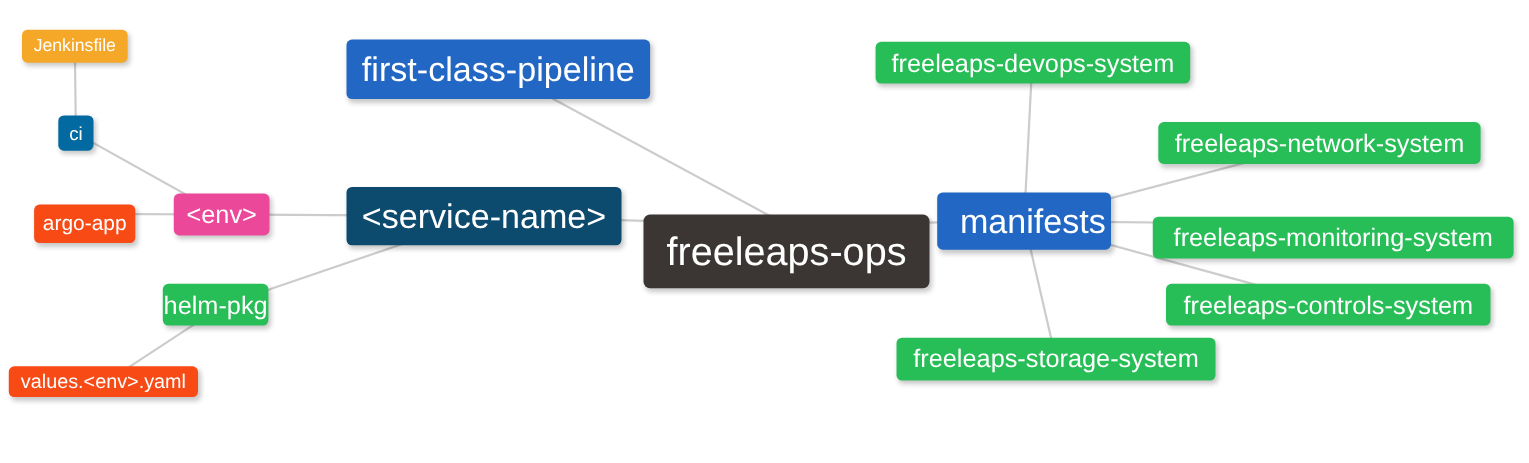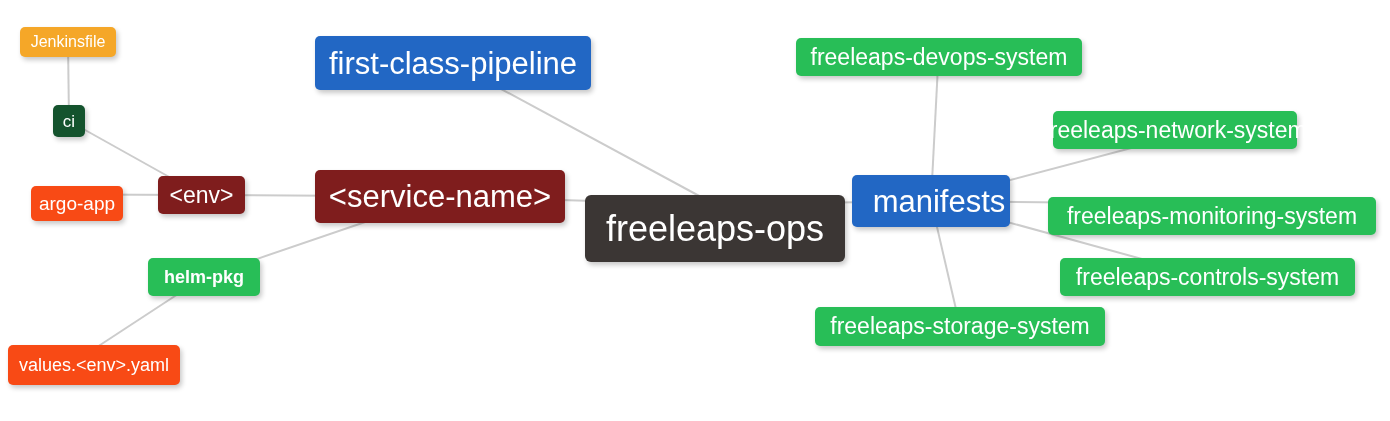--- a/index.html
+++ b/index.html
@@ -53,27 +53,27 @@
       <line x1="204" y1="277" x2="94" y2="349" stroke="#CCCCCC" stroke-width="2"></line>
       <line x1="931" y1="201" x2="939" y2="46" stroke="#CCCCCC" stroke-width="2"></line>
       <line x1="931" y1="201" x2="1199.5" y2="130" stroke="#CCCCCC" stroke-width="2"></line>
       <line x1="931" y1="201" x2="1212" y2="204" stroke="#CCCCCC" stroke-width="2"></line>
       <line x1="931" y1="201" x2="1207.5" y2="277" stroke="#CCCCCC" stroke-width="2"></line>
       <line x1="931" y1="201" x2="960" y2="326.5" stroke="#CCCCCC" stroke-width="2"></line>
     </svg>
   <div id="node-layer">
       <div class="node root" style="left: 585px; top: 171px; width: 260px; height: 67px; font-size: 36px; background: rgb(59, 54, 52); color: rgb(255, 255, 255);">freeleaps-ops</div>
       <div class="node branch" style="left: 315px; top: 36px; width: 276px; height: 54px; font-size: 31px; background: rgb(34, 103, 196); color: rgb(255, 255, 255);">first-class-pipeline</div>
-      <div class="node branch" style="left: 315px; top: 170px; width: 250px; height: 53px; font-size: 31px; background: #7f1d1d; color: rgb(255, 255, 255);">&lt;service-name&gt;</div>
+      <div class="node branch" style="left: 315px; top: 170px; width: 250px; height: 53px; font-size: 31px; background: #0c4a6e; color: rgb(255, 255, 255);">&lt;service-name&gt;</div>
       <div class="node branch" style="left: 852px; top: 175px; width: 158px; height: 52px; font-size: 31px; background: rgb(34, 103, 196); color: rgb(255, 255, 255); padding-left: 16px;">manifests</div>
-      <div class="node leaf" style="left: 158px; top: 176px; width: 87px; height: 38px; font-size: 23px; background: #7f1d1d; color: rgb(255, 255, 255);">&lt;env&gt;</div>
-      <div class="node leaf" style="left: 148px; top: 258px; width: 112px; height: 38px; font-size: 18px; background: rgb(40, 190, 87); color: rgb(255, 255, 255); font-weight: bold;">helm-pkg</div>
-      <div class="node subleaf" style="left: 53px; top: 105px; width: 32px; height: 32px; font-size: 17px; background: #14532d; color: rgb(255, 255, 255);">ci</div>
+      <div class="node leaf" style="left: 158px; top: 176px; width: 87px; height: 38px; font-size: 23px; background: #ec4899; color: rgb(255, 255, 255);">&lt;env&gt;</div>
+      <div class="node leaf" style="left: 148px; top: 258px; width: 96px; height: 38px; font-size: 23px; background: rgb(40, 190, 87); color: rgb(255, 255, 255);">helm-pkg</div>
+      <div class="node subleaf" style="left: 53px; top: 105px; width: 32px; height: 32px; font-size: 17px; background: #0369a1; color: rgb(255, 255, 255);">ci</div>
       <div class="node subleaf" style="left: 31px; top: 186px; width: 92px; height: 35px; font-size: 19px; background: rgb(248, 74, 21); color: rgb(255, 255, 255);">argo-app</div>
-      <div class="node subleaf" style="left: 8px; top: 333px; width: 172px; height: 40px; font-size: 18px; background: rgb(248, 74, 21); color: rgb(255, 255, 255); margin-top: 12px;">values.&lt;env&gt;.yaml</div>
+      <div class="node subleaf" style="left: 8px; top: 333px; width: 172px; height: 28px; font-size: 18px; background: rgb(248, 74, 21); color: rgb(255, 255, 255);">values.&lt;env&gt;.yaml</div>
       <div class="node subleaf" style="left: 20px; top: 27px; width: 96px; height: 30px; font-size: 16px; background: rgb(245, 167, 40); color: rgb(255, 255, 255);">Jenkinsfile</div>
       <div class="node leaf" style="left: 796px; top: 38px; width: 286px; height: 38px; font-size: 23px; background: rgb(40, 190, 87); color: rgb(255, 255, 255);">freeleaps-devops-system</div>
-      <div class="node leaf" style="left: 1053px; top: 111px; width: 244px; height: 38px; font-size: 23px; background: rgb(40, 190, 87); color: rgb(255, 255, 255);">freeleaps-network-system</div>
+      <div class="node leaf" style="left: 1053px; top: 111px; width: 293px; height: 38px; font-size: 23px; background: rgb(40, 190, 87); color: rgb(255, 255, 255);">freeleaps-network-system</div>
       <div class="node leaf" style="left: 1048px; top: 185px; width: 328px; height: 38px; font-size: 23px; background: rgb(40, 190, 87); color: rgb(255, 255, 255); margin-top: 12px;">freeleaps-monitoring-system</div>
       <div class="node leaf" style="left: 1060px; top: 258px; width: 295px; height: 38px; font-size: 23px; background: rgb(40, 190, 87); color: rgb(255, 255, 255);">freeleaps-controls-system</div>
       <div class="node leaf" style="left: 815px; top: 307px; width: 290px; height: 39px; font-size: 23px; background: rgb(40, 190, 87); color: rgb(255, 255, 255);">freeleaps-storage-system</div>
     </div>
 </div>
 
 </body></html>

